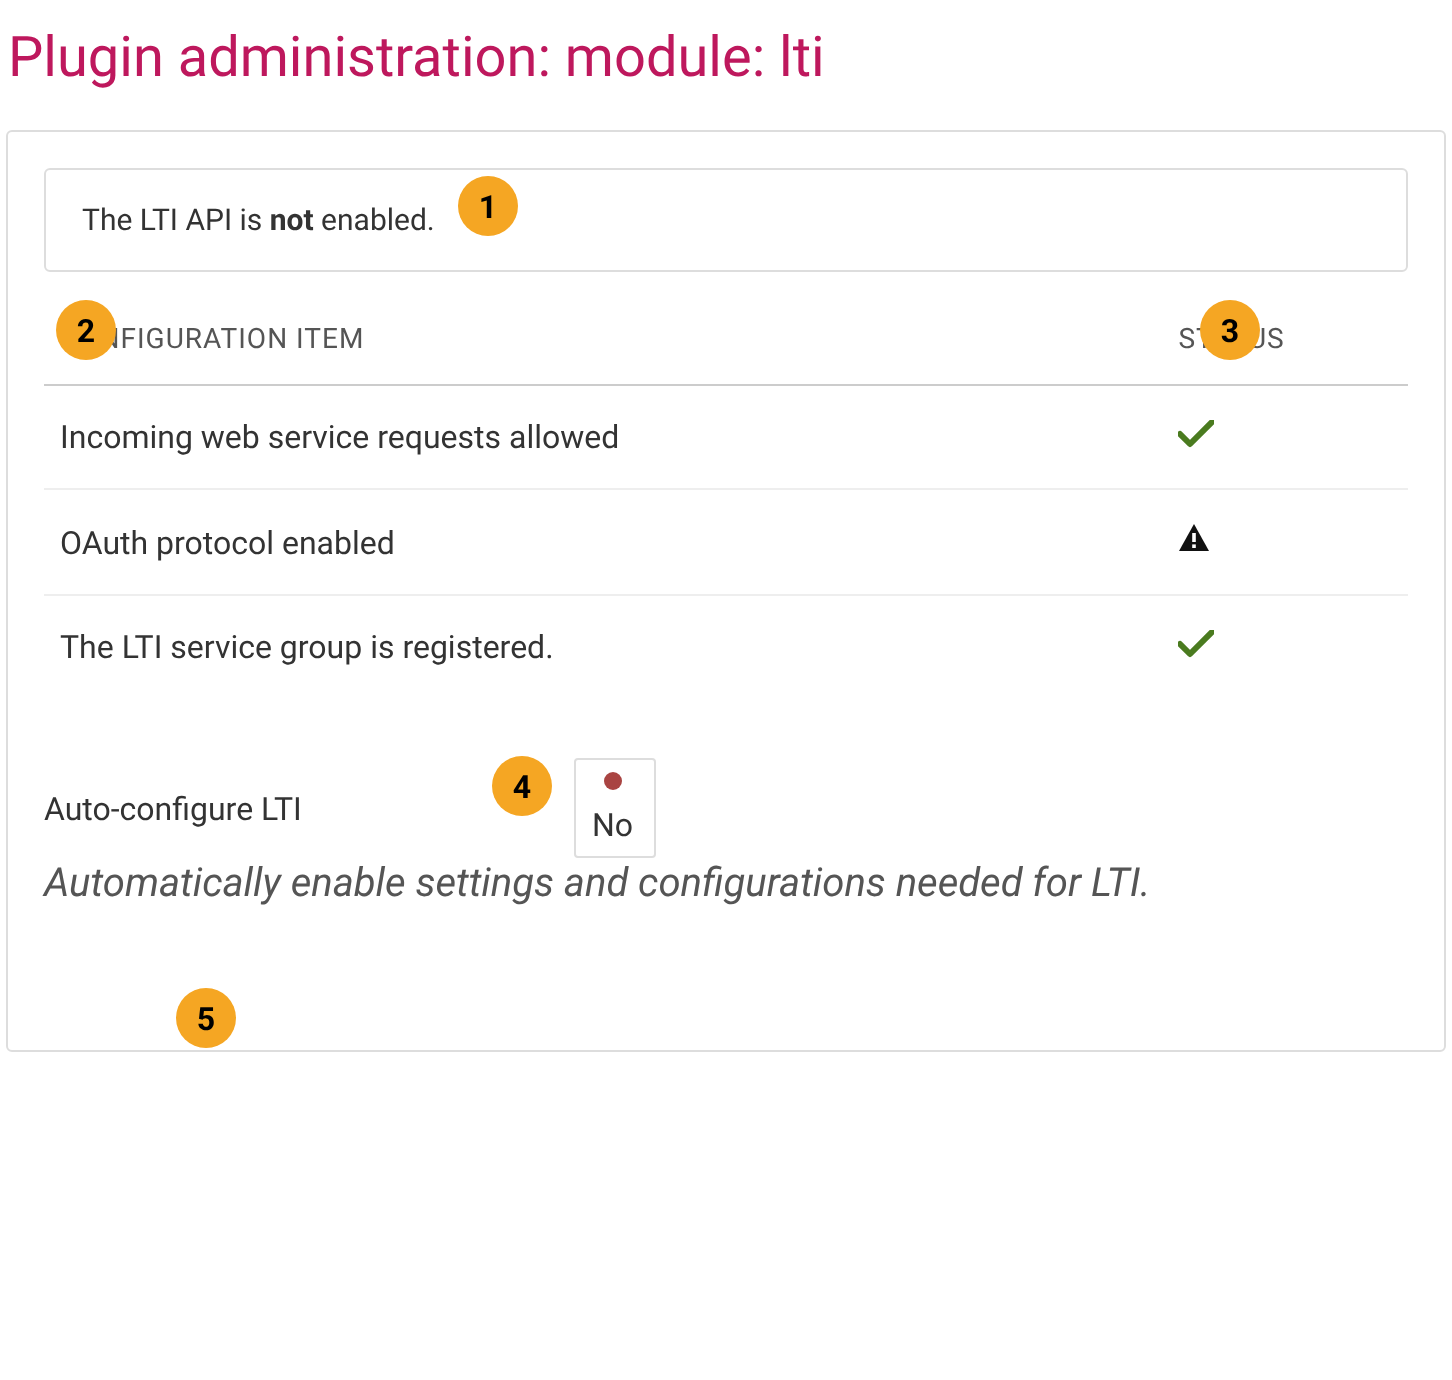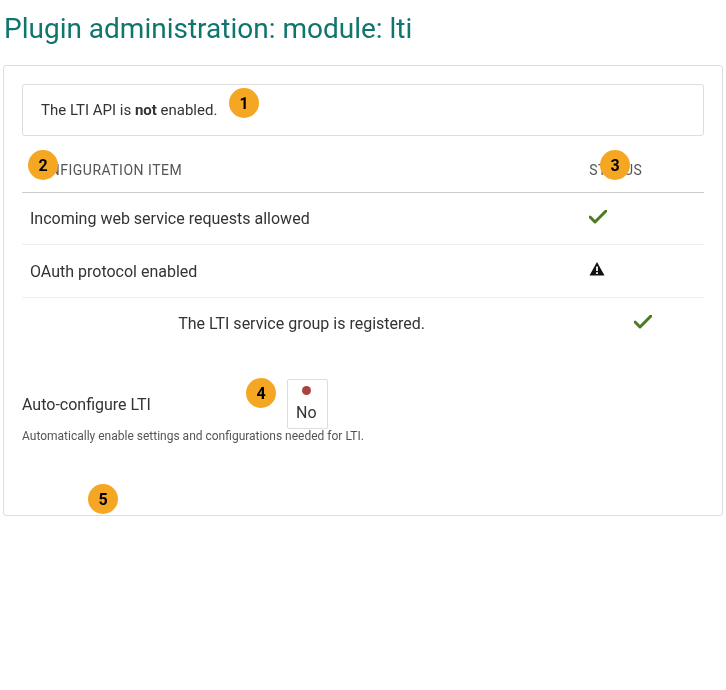--- a/index.html
+++ b/index.html
@@ -9,21 +9,21 @@
     }
     body {
       font-family: -apple-system, BlinkMacSystemFont, "Segoe UI", Roboto, "Helvetica Neue", Arial, sans-serif;
       color: #333;
       background: #fff;
       width: 726px;
     }
     .page-title {
       font-size: 28px;
       font-weight: 400;
-      color: #0f766e;
+      color: #be185d;
       padding: 12px 4px 20px 4px;
     }
     .content-box {
       border: 1px solid #ddd;
       border-radius: 3px;
       margin: 0 3px 3px 3px;
       padding: 18px 18px 28px 18px;
     }
     .alert-box {
       border: 1px solid #ddd;
@@ -52,21 +52,20 @@
       text-transform: uppercase;
     }
     .table td {
       padding: 16px 8px;
       border-bottom: 1px solid #eee;
       font-size: 16px;
       color: #333;
     }
     .table tr:last-child td {
       border-bottom: none;
-      text-align: center;
     }
     .col-item {
       width: 82%;
     }
     .col-status {
       width: 18%;
     }
     .icon-check {
       display: inline-block;
       width: 18px;
@@ -106,21 +105,22 @@
       flex-direction: column;
     }
     .switch-dot {
       width: 9px;
       height: 9px;
       border-radius: 50%;
       background: #a94442;
       display: inline-block;
     }
     .help-text {
-      font-size: 12px;
+      font-style: italic;
+      font-size: 20px;
       color: #555;
       margin-bottom: 44px;
     }
     .btn-save {
       background: #566d31;
       color: #fff;
       border: none;
       border-radius: 2px;
       padding: 8px 14px;
       font-size: 15px;

